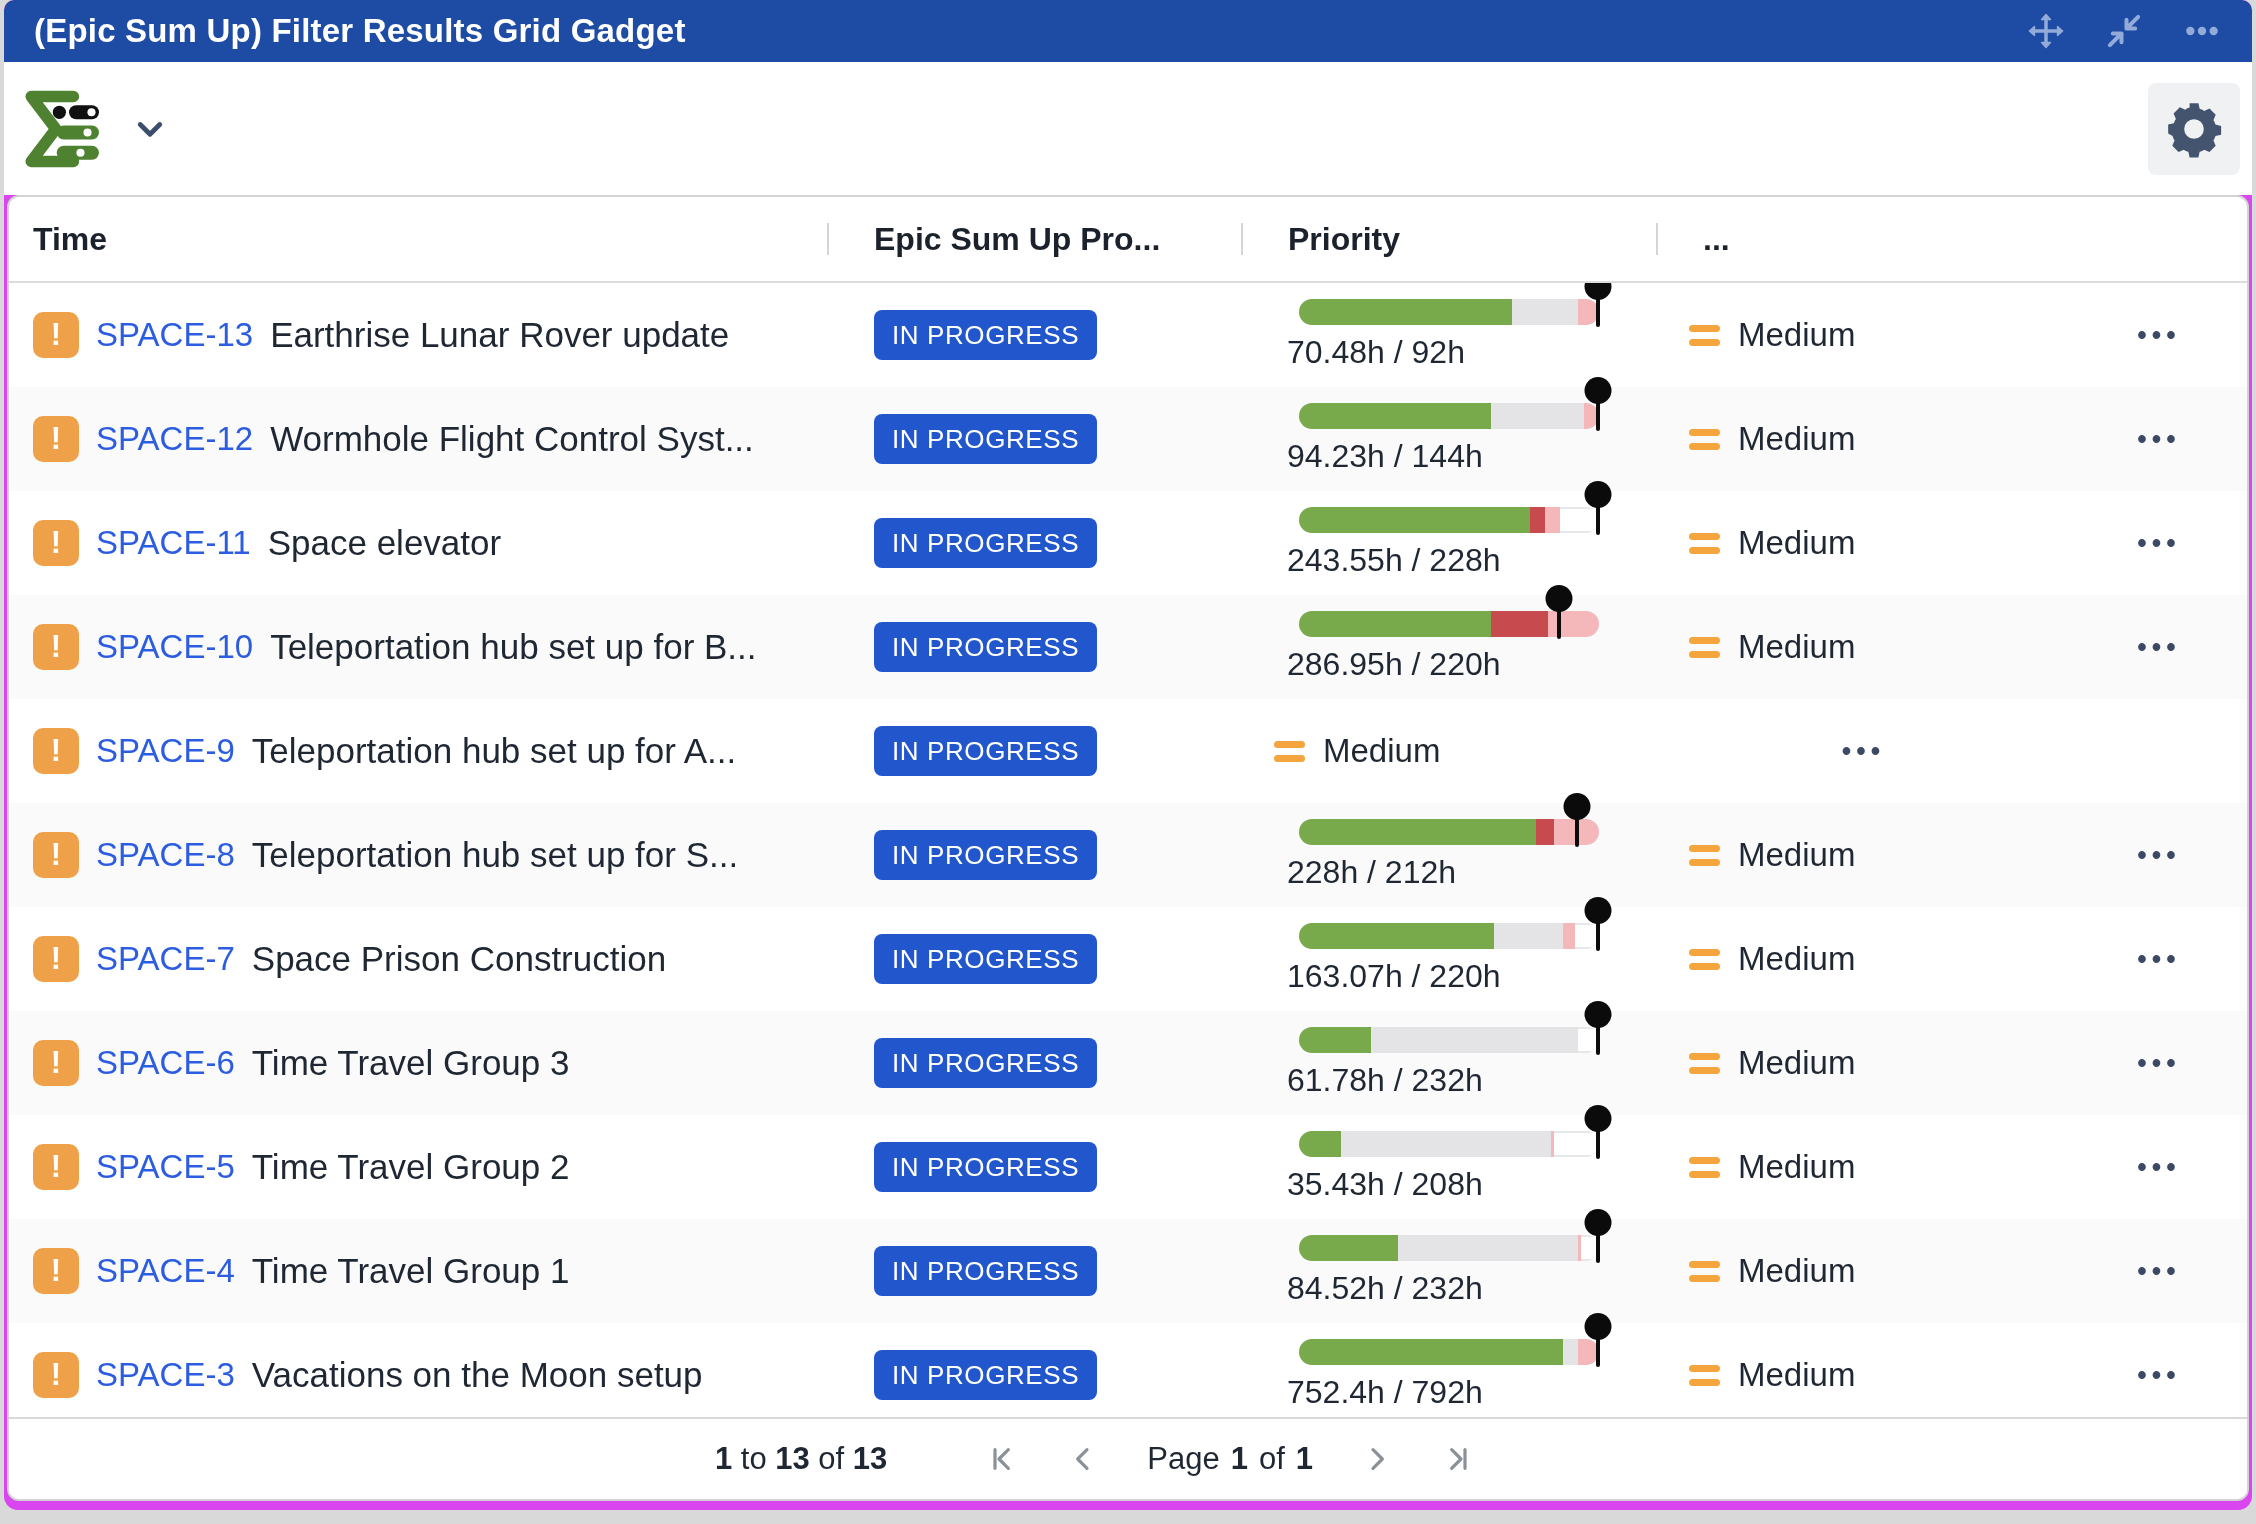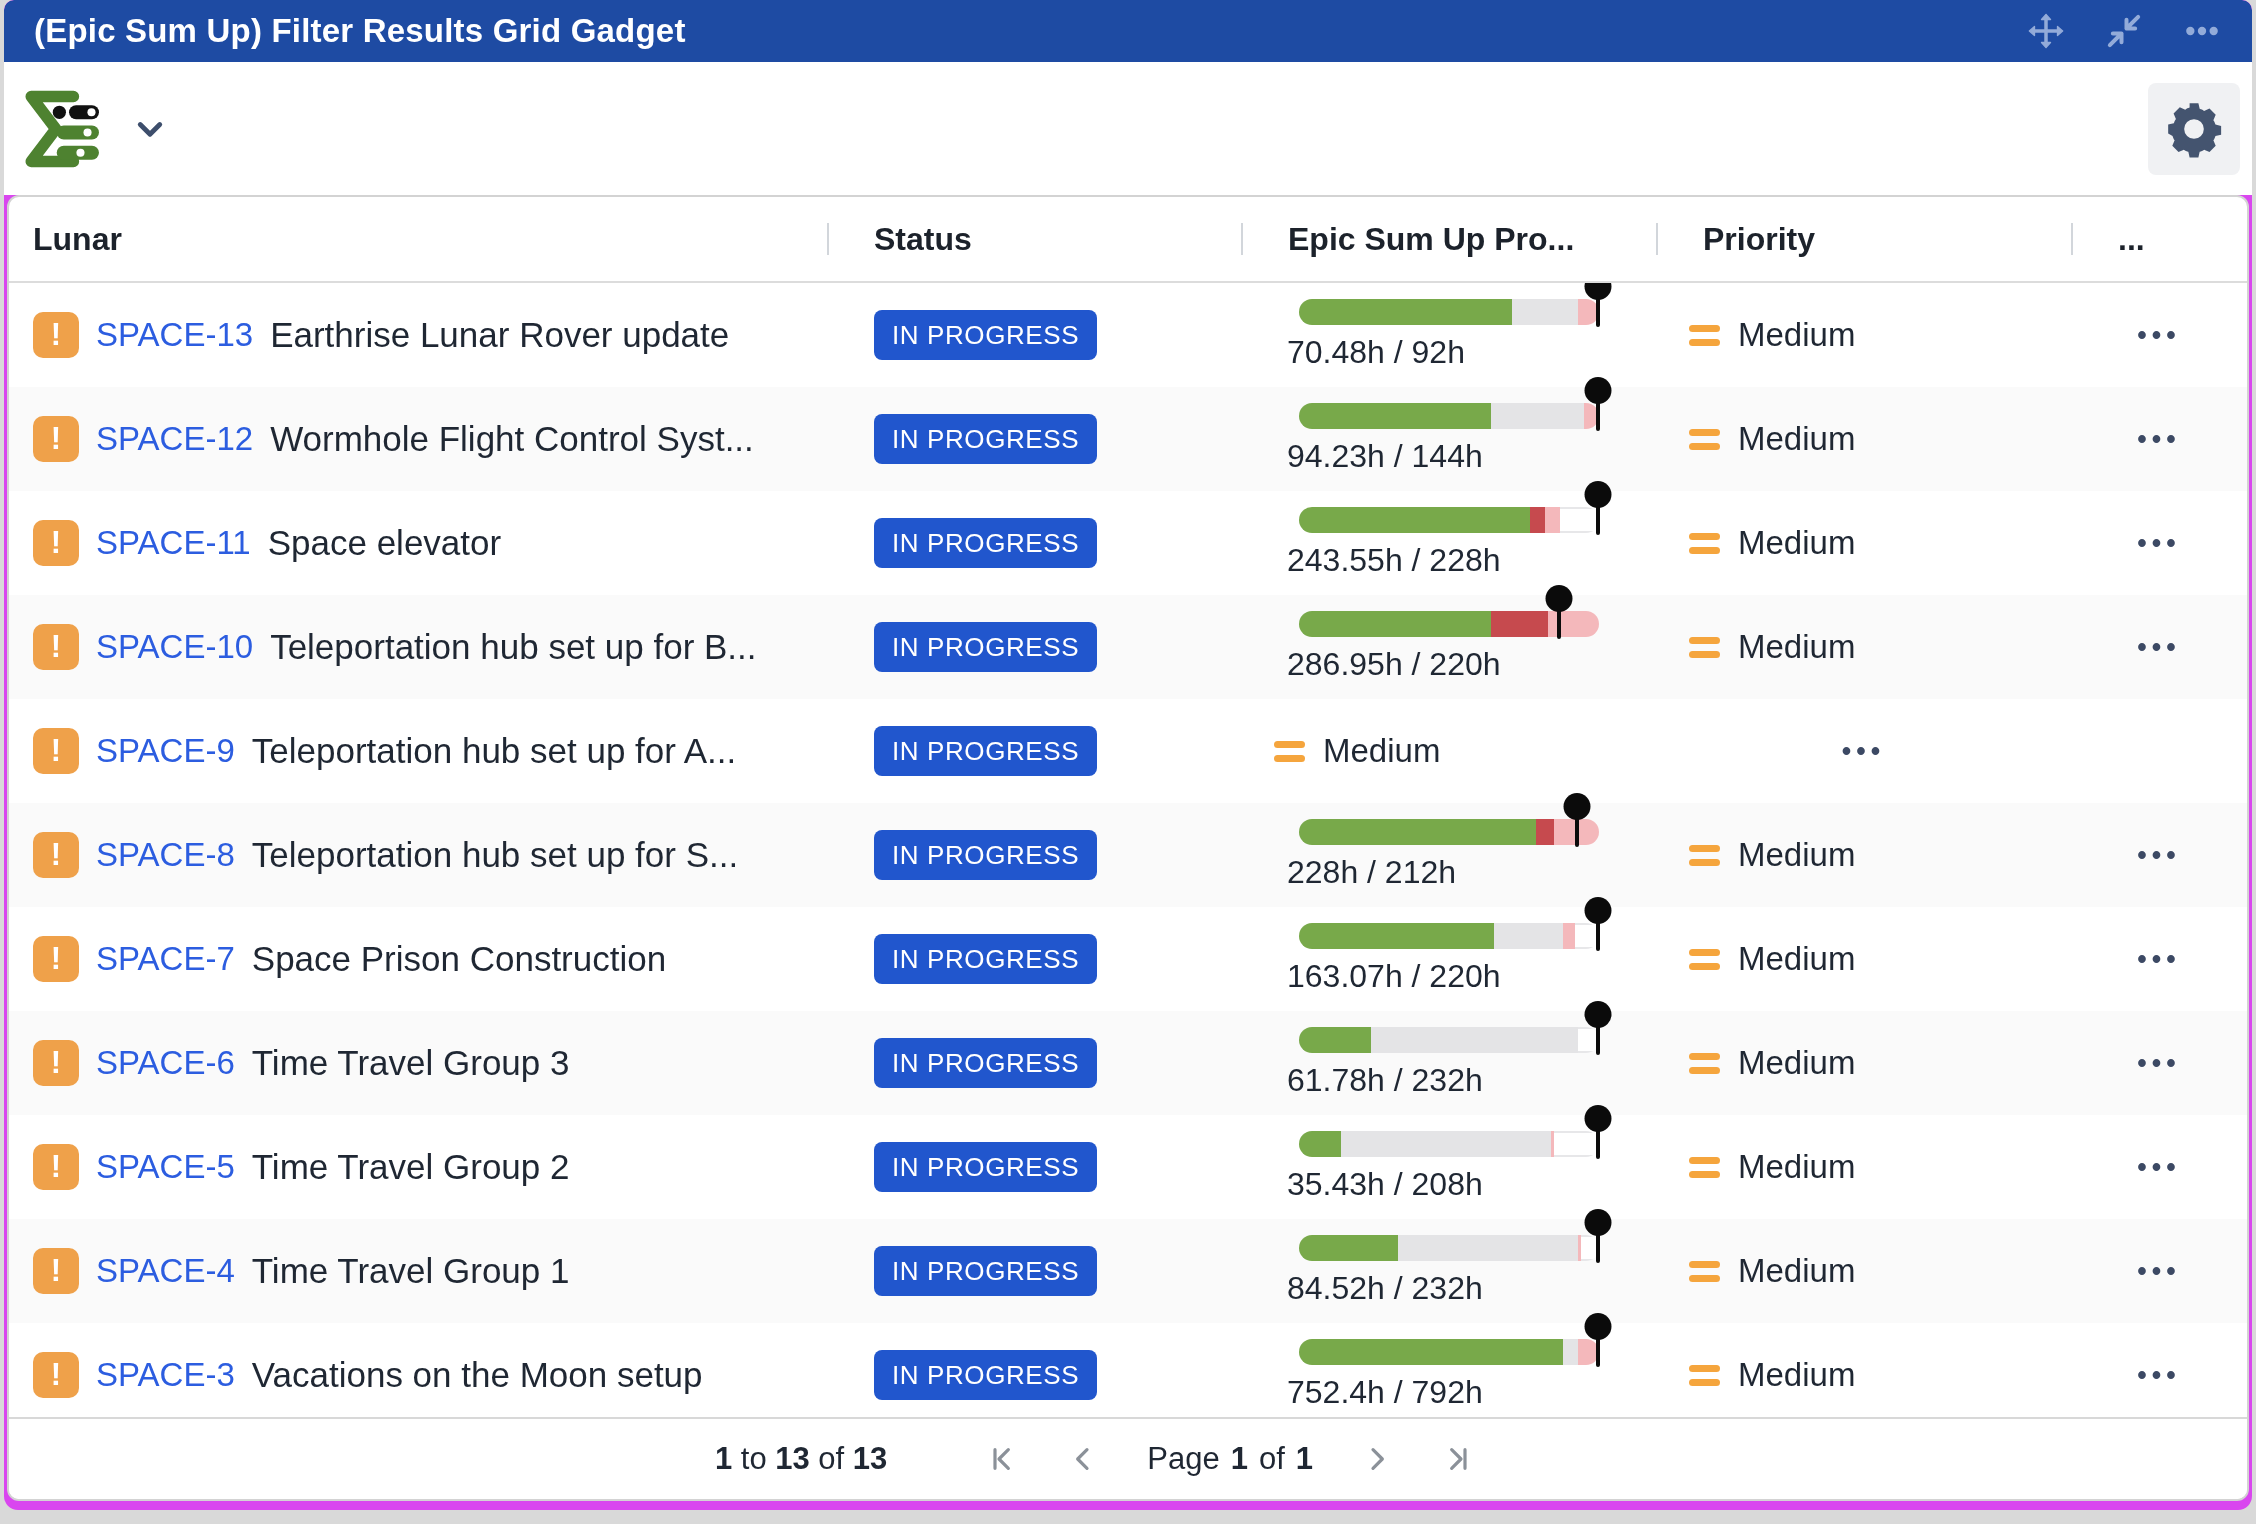--- a/index.html
+++ b/index.html
@@ -152,22 +152,21 @@
     </div>
     <button class="gear-btn">
       <svg viewBox="0 0 24 24">
         <path fill="#44546f" fill-rule="evenodd" d="M10.3 2h3.4l.5 2.2c.6.2 1.2.4 1.7.8l2.1-.9 2.4 2.4-.9 2.1c.4.5.6 1.1.8 1.7l2.2.5v3.4l-2.2.5c-.2.6-.4 1.2-.8 1.7l.9 2.1-2.4 2.4-2.1-.9c-.5.4-1.1.6-1.7.8l-.5 2.2h-3.4l-.5-2.2c-.6-.2-1.2-.4-1.7-.8l-2.1.9-2.4-2.4.9-2.1c-.4-.5-.6-1.1-.8-1.7L2 13.7v-3.4l2.2-.5c.2-.6.4-1.2.8-1.7l-.9-2.1 2.4-2.4 2.1.9c.5-.4 1.1-.6 1.7-.8L10.3 2zm1.7 6.2a3.8 3.8 0 100 7.6 3.8 3.8 0 000-7.6z"></path>
       </svg>
     </button>
   </div>
 
   <div class="card">
     <div class="grid thead">
-        <div class="th">Lunar</div>
-        <div class="th">Status</div>
+        <div class="th">Time</div>
         <div class="th">Epic Sum Up Pro...</div>
         <div class="th">Priority</div>
         <div class="th">...</div>
       </div>
     <div class="tbody">
   <div class="grid row">
     <div class="cell issue-cell">
       <span class="issue-icon">!</span>
       <a class="issue-key">SPACE-13</a>
       <span class="issue-summary">Earthrise Lunar Rover update</span>

